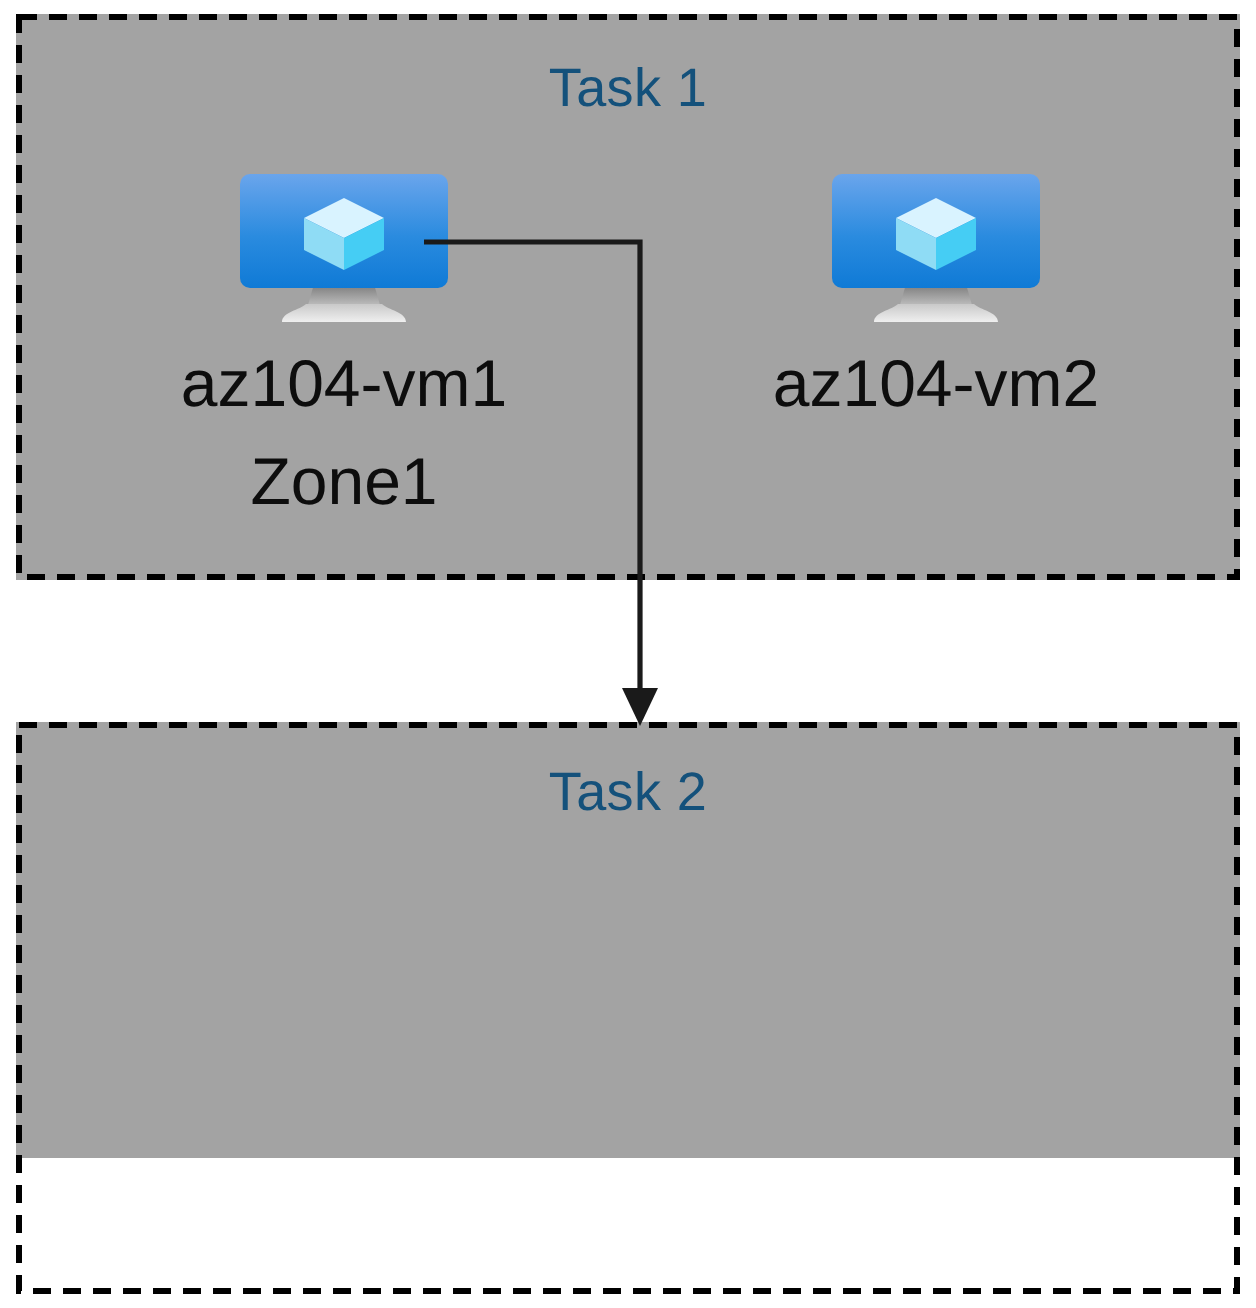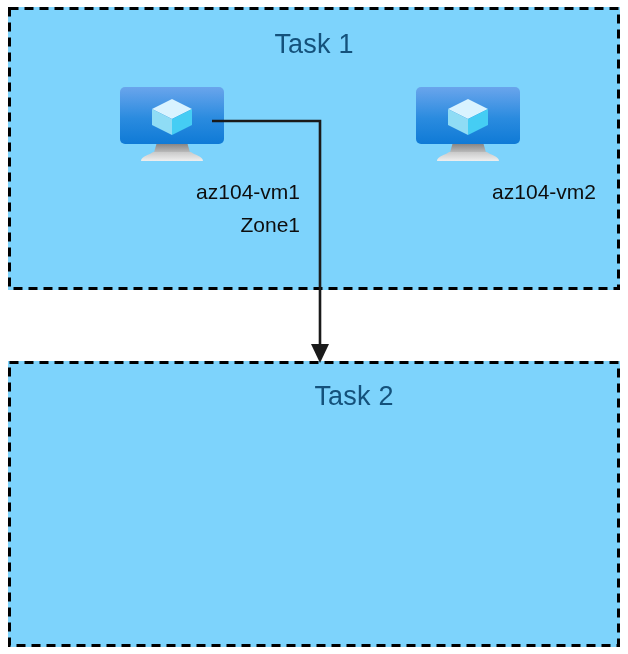--- a/index.html
+++ b/index.html
@@ -17,35 +17,34 @@
   .canvas {
     position: absolute;
     inset: 0;
     width: 628px;
     height: 654px;
   }
 
   
   .task-box {
     position: absolute;
-    background: #7dd3fc;
+    background: #a3a3a3;
     box-sizing: border-box;
   }
   #task1-box {
     left: 8px;
     top: 7px;
     width: 612px;
     height: 283px;
   }
   #task2-box {
     left: 8px;
     top: 361px;
     width: 612px;
-    height: 286px;
-    padding-left: 40px;
+    height: 218px;
   }
   .task-box .dash-border {
     position: absolute;
     inset: 0;
     pointer-events: none;
   }
 
   .task-title {
     position: absolute;
     width: 100%;
@@ -58,26 +57,25 @@
   }
   #task1-title { top: 21px; }
   #task2-title { top: 19px; }
 
   
   .node {
     position: absolute;
     text-align: center;
   }
   .node-label {
-    font-size: 21px;
+    font-size: 33px;
     line-height: 33px;
     color: #0d0d0d;
     white-space: pre;
     margin-top: 8px;
-    text-align: right;
   }
 
   #vm1-node { left: 36px;  top: 78px; width: 256px; }
   #vm2-node { left: 332px; top: 78px; width: 256px; }
 
   .vm-icon { display: block; margin: 0 auto; }
 
   
   #connector {
     position: absolute;
@@ -120,21 +118,21 @@
         <path d="M40 57 h30 l4 14 h-38 z" fill="url(#stand1)"></path>
         <path d="M24 76 c0-5 9-6 12-9 h38 c3 3 12 4 12 9 z" fill="url(#base1)"></path>
         <rect x="3" y="2" width="104" height="57" rx="5" fill="url(#scr1)"></rect>
         <g>
           <path d="M55 14 L75 24 L55 34 L35 24 Z" fill="#d9f3ff"></path>
           <path d="M35 24 L55 34 L55 50 L35 40 Z" fill="#8fdcf5"></path>
           <path d="M75 24 L55 34 L55 50 L75 40 Z" fill="#45cdf4"></path>
         </g>
       </svg>
       <div class="node-label">az104-vm1</div>
-      <div class="node-label" style="margin-top:0">Zone1</div>
+      <div class="node-label" style="margin-top:16px">Zone1</div>
     </div>
 
     <div class="node" id="vm2-node">
       <svg class="vm-icon" width="110" height="82" viewBox="0 0 110 82">
         <defs>
           <linearGradient id="scr2" x1="0" y1="0" x2="0" y2="1">
             <stop offset="0" stop-color="#6aa5ec"></stop>
             <stop offset="0.55" stop-color="#2a8bdf"></stop>
             <stop offset="1" stop-color="#0f7ad6"></stop>
           </linearGradient>

